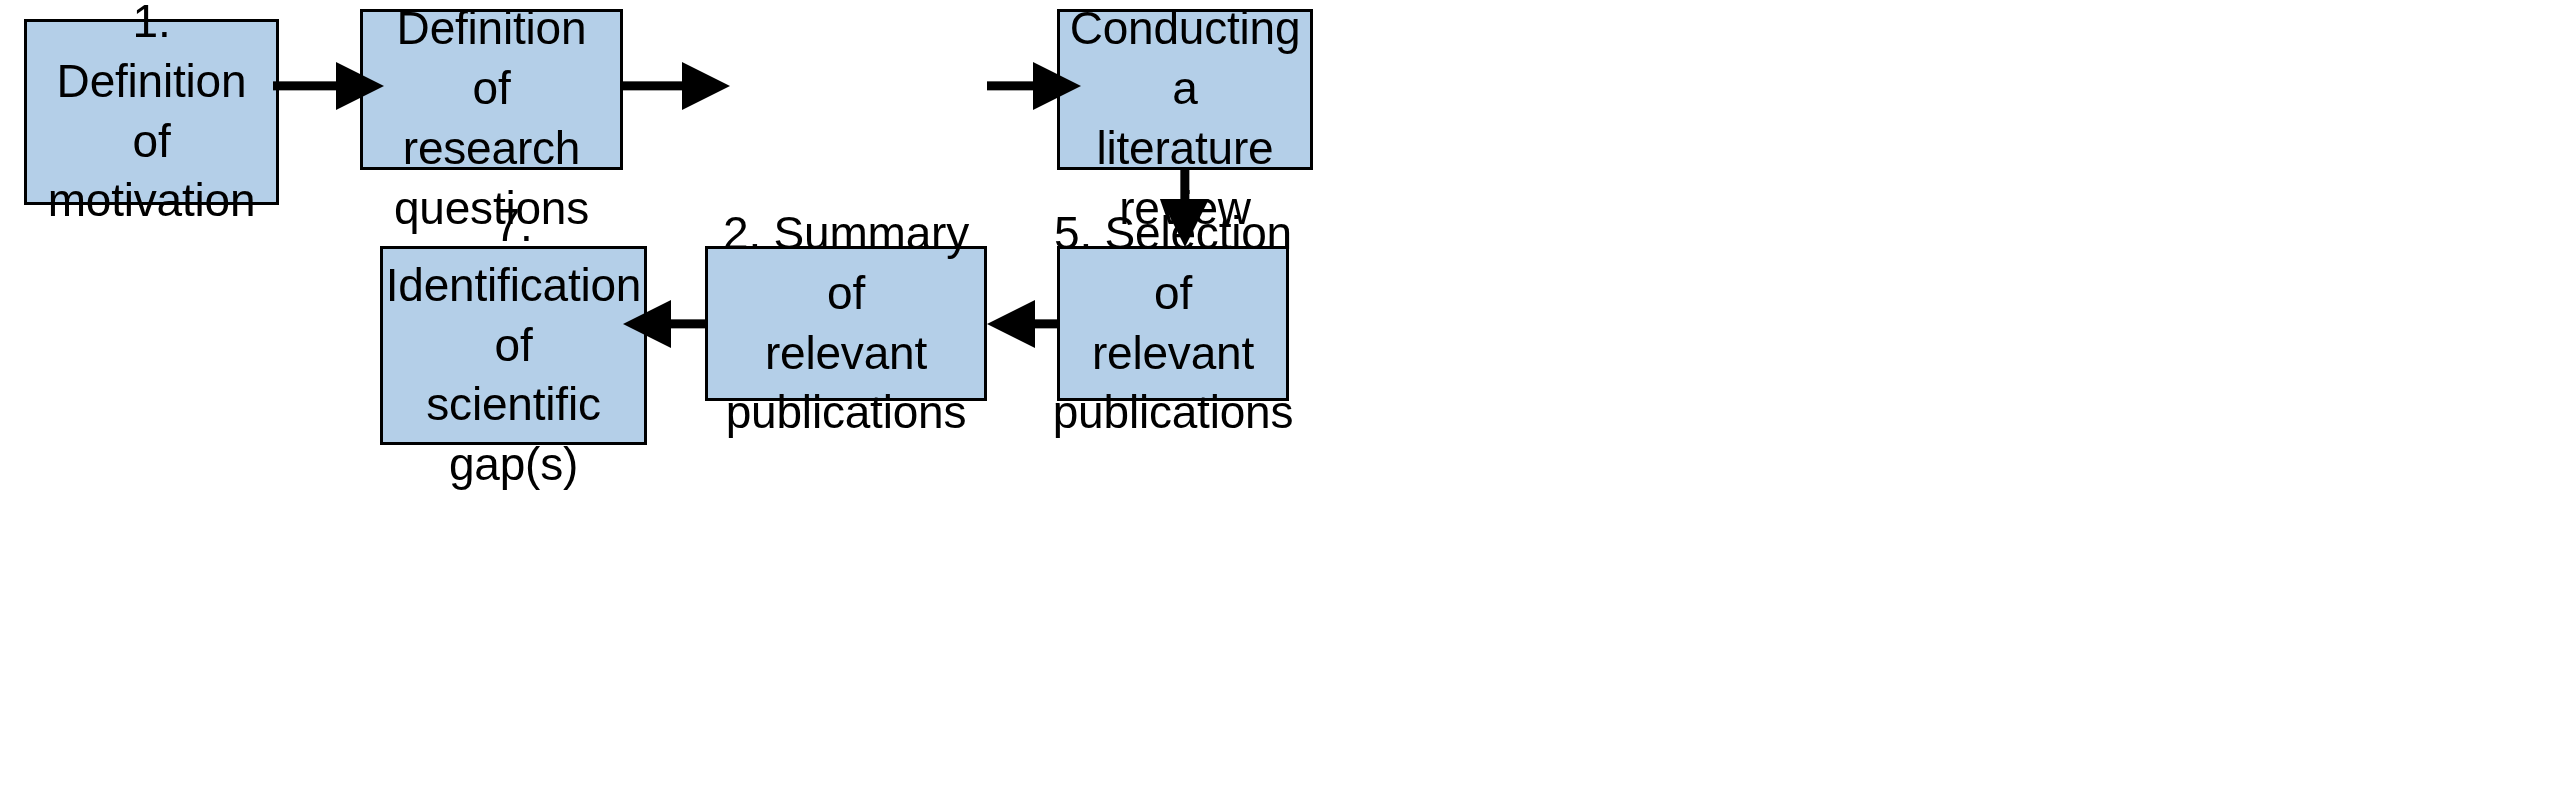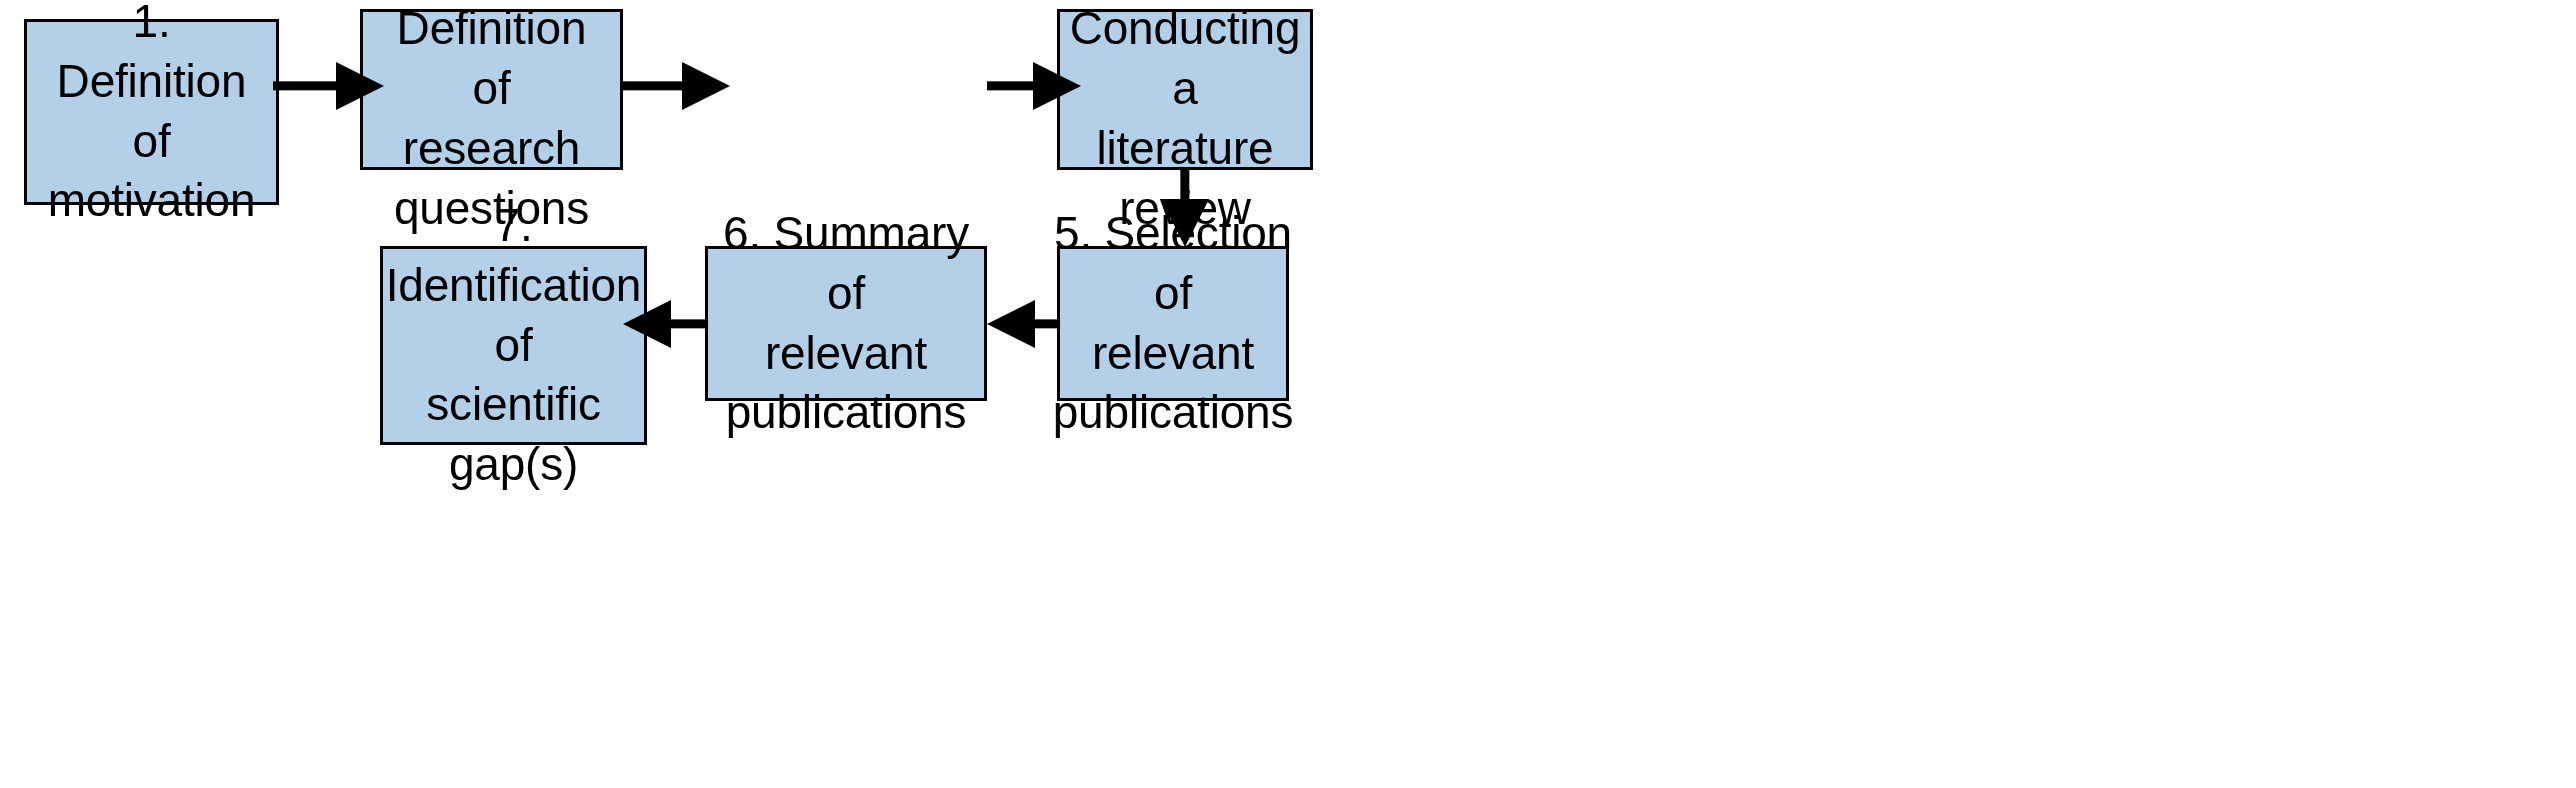--- a/index.html
+++ b/index.html
@@ -111,21 +111,21 @@
     <div class="node-label">4. Conducting a
 literature review</div>
   </div>
 
   <div class="node" style="left:357px; top:246px; width:267px; height:199px;margin-left:23px;">
     <div class="node-label">7. Identification of
 scientific gap(s)</div>
   </div>
 
   <div class="node" style="left:705px; top:246px; width:282px; height:155px;">
-    <div class="node-label">6. Summary of
+    <div class="node-label">2. Summary of
 relevant
 publications</div>
   </div>
 
   <div class="node" style="left:1057px; top:246px; width:232px; height:155px;">
     <div class="node-label">5. Selection of
 relevant
 publications</div>
   </div>
 

